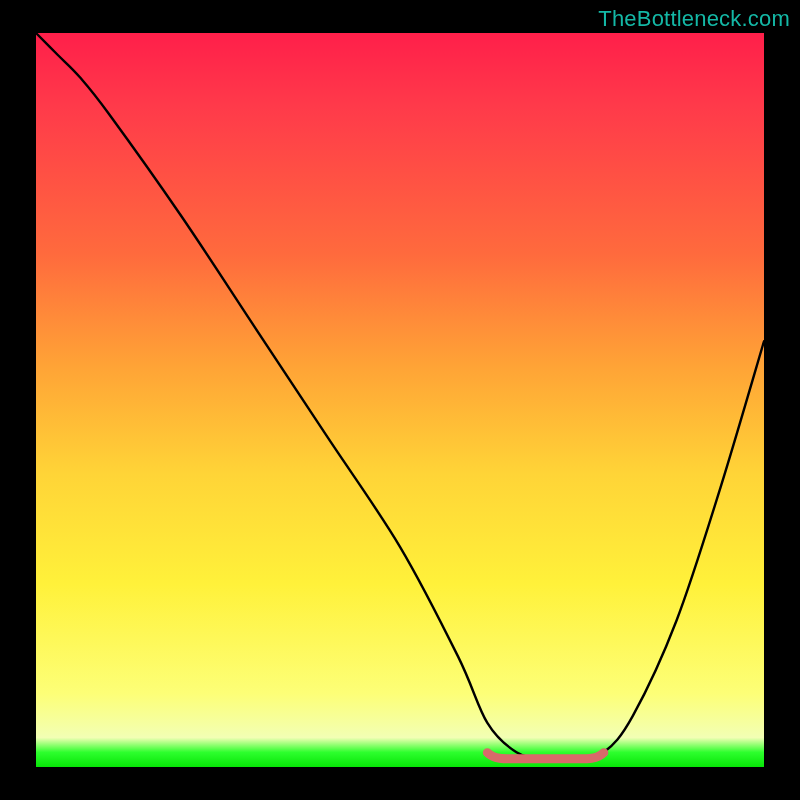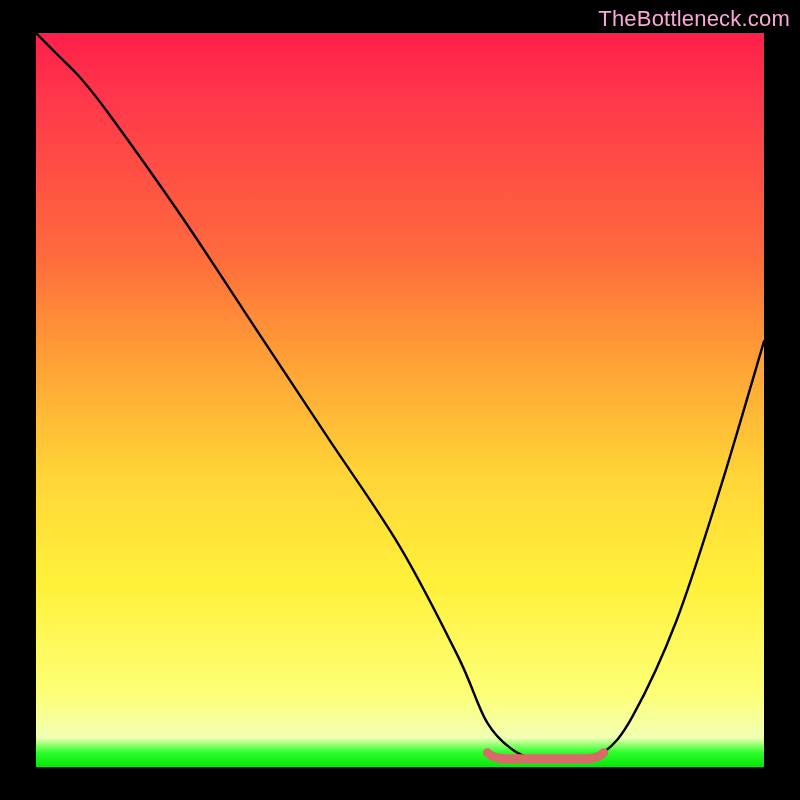--- a/index.html
+++ b/index.html
@@ -37,21 +37,21 @@
       #fdff77 90%,
       #f2ffb4 96%,
       #2dff2d 98%,
       #07e507 100%
     );
   }
   .watermark {
     position: absolute;
     top: 6px;
     right: 10px;
-    color: #f9a8d4;
+    color: #14b8a6;
     font-size: 22px;
     font-weight: 500;
     letter-spacing: 0.2px;
     user-select: none;
   }
   svg.curve {
     position: absolute;
     left: 0;
     top: 0;
     width: 728px;

